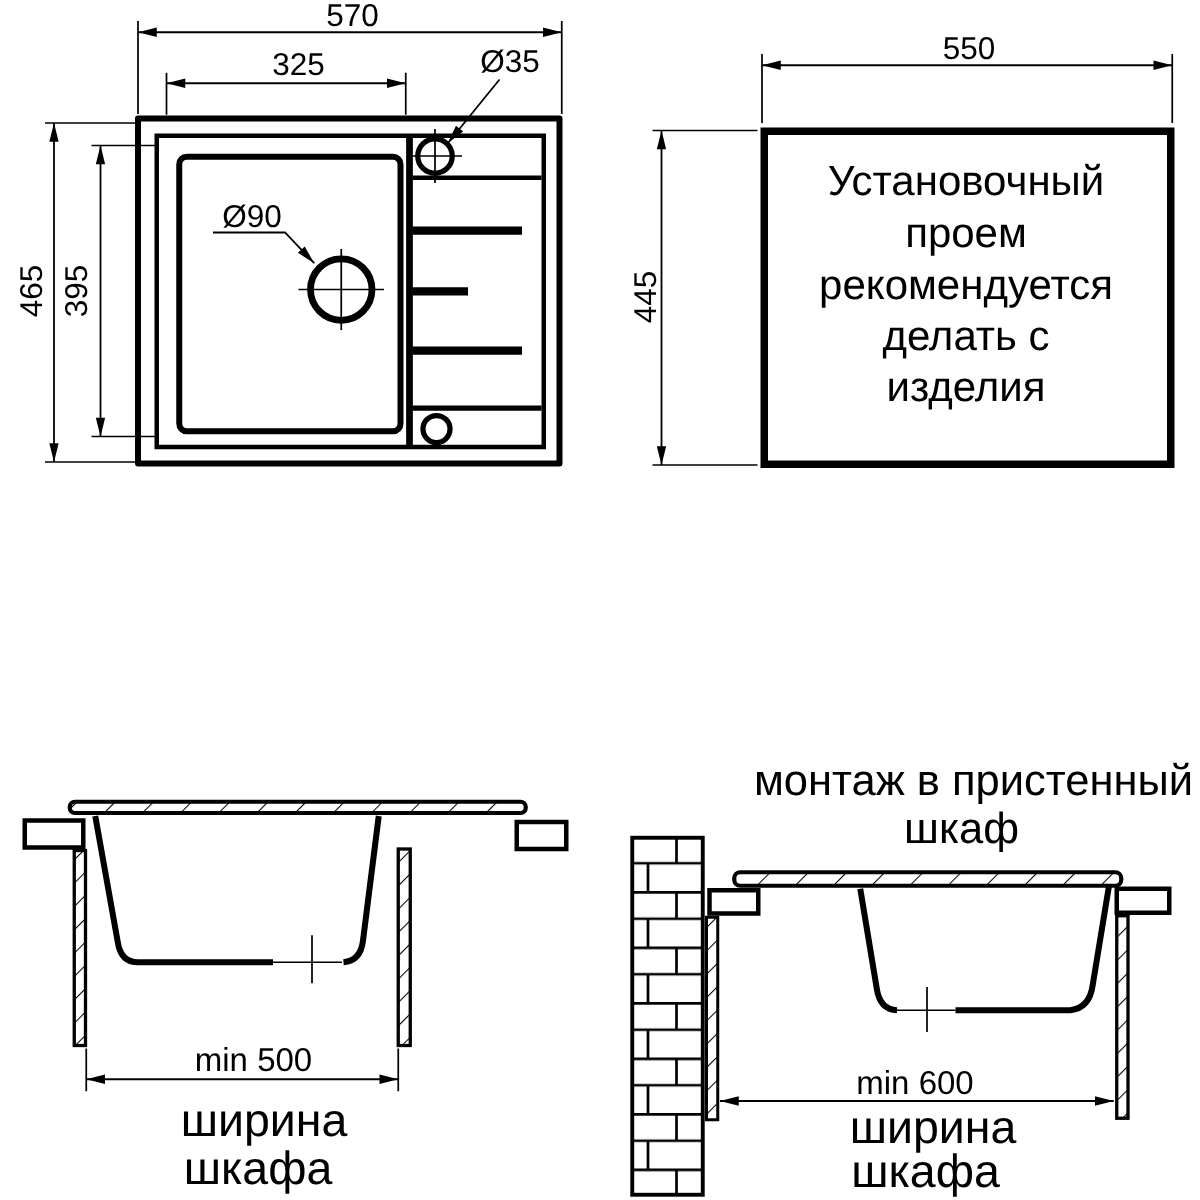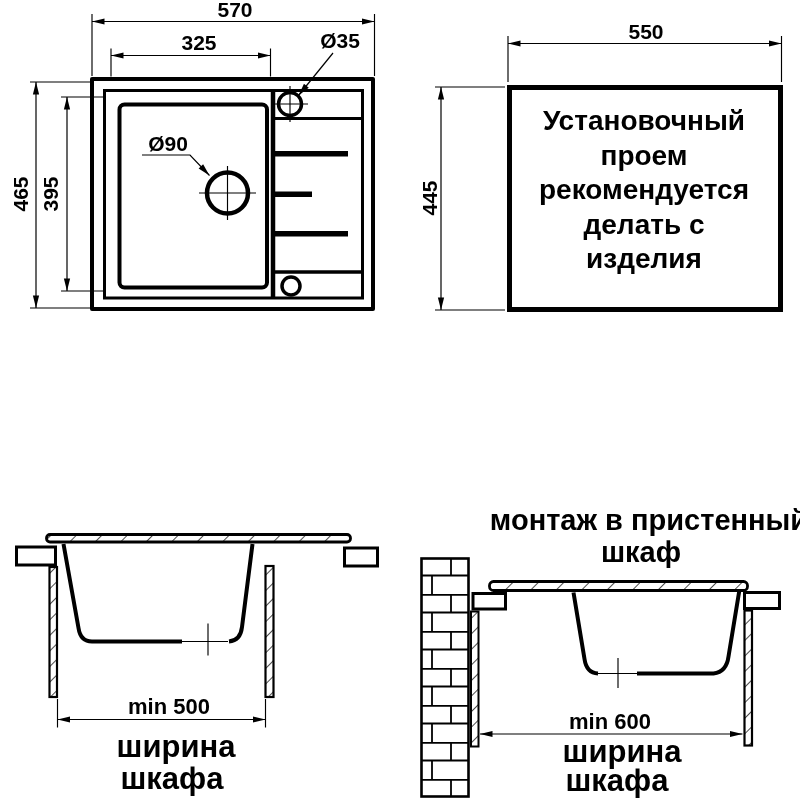--- a/index.html
+++ b/index.html
@@ -1,16 +1,16 @@
 <!DOCTYPE html>
 <html><head>
 <meta charset="utf-8">
 <style>
   html,body{margin:0;padding:0;background:#ffffff;}
-  .page{width:800px;height:800px;background:#ffffff;position:relative;overflow:hidden;font-weight:bold;}
+  .page{width:800px;height:800px;background:#ffffff;position:relative;overflow:hidden;}
   svg{display:block;}
   text{font-family:"Liberation Sans","DejaVu Sans",sans-serif;fill:#000;}
   .mid{text-anchor:middle;}
   .t21{font-size:21px;}
   .t22{font-size:22px;}
   .t28{font-size:28px;}
   .t29{font-size:29px;}
   .t31{font-size:31px;}
   .s3{stroke:#000;stroke-width:3;fill:none;}
   .s35{stroke:#000;stroke-width:3.5;fill:none;}

